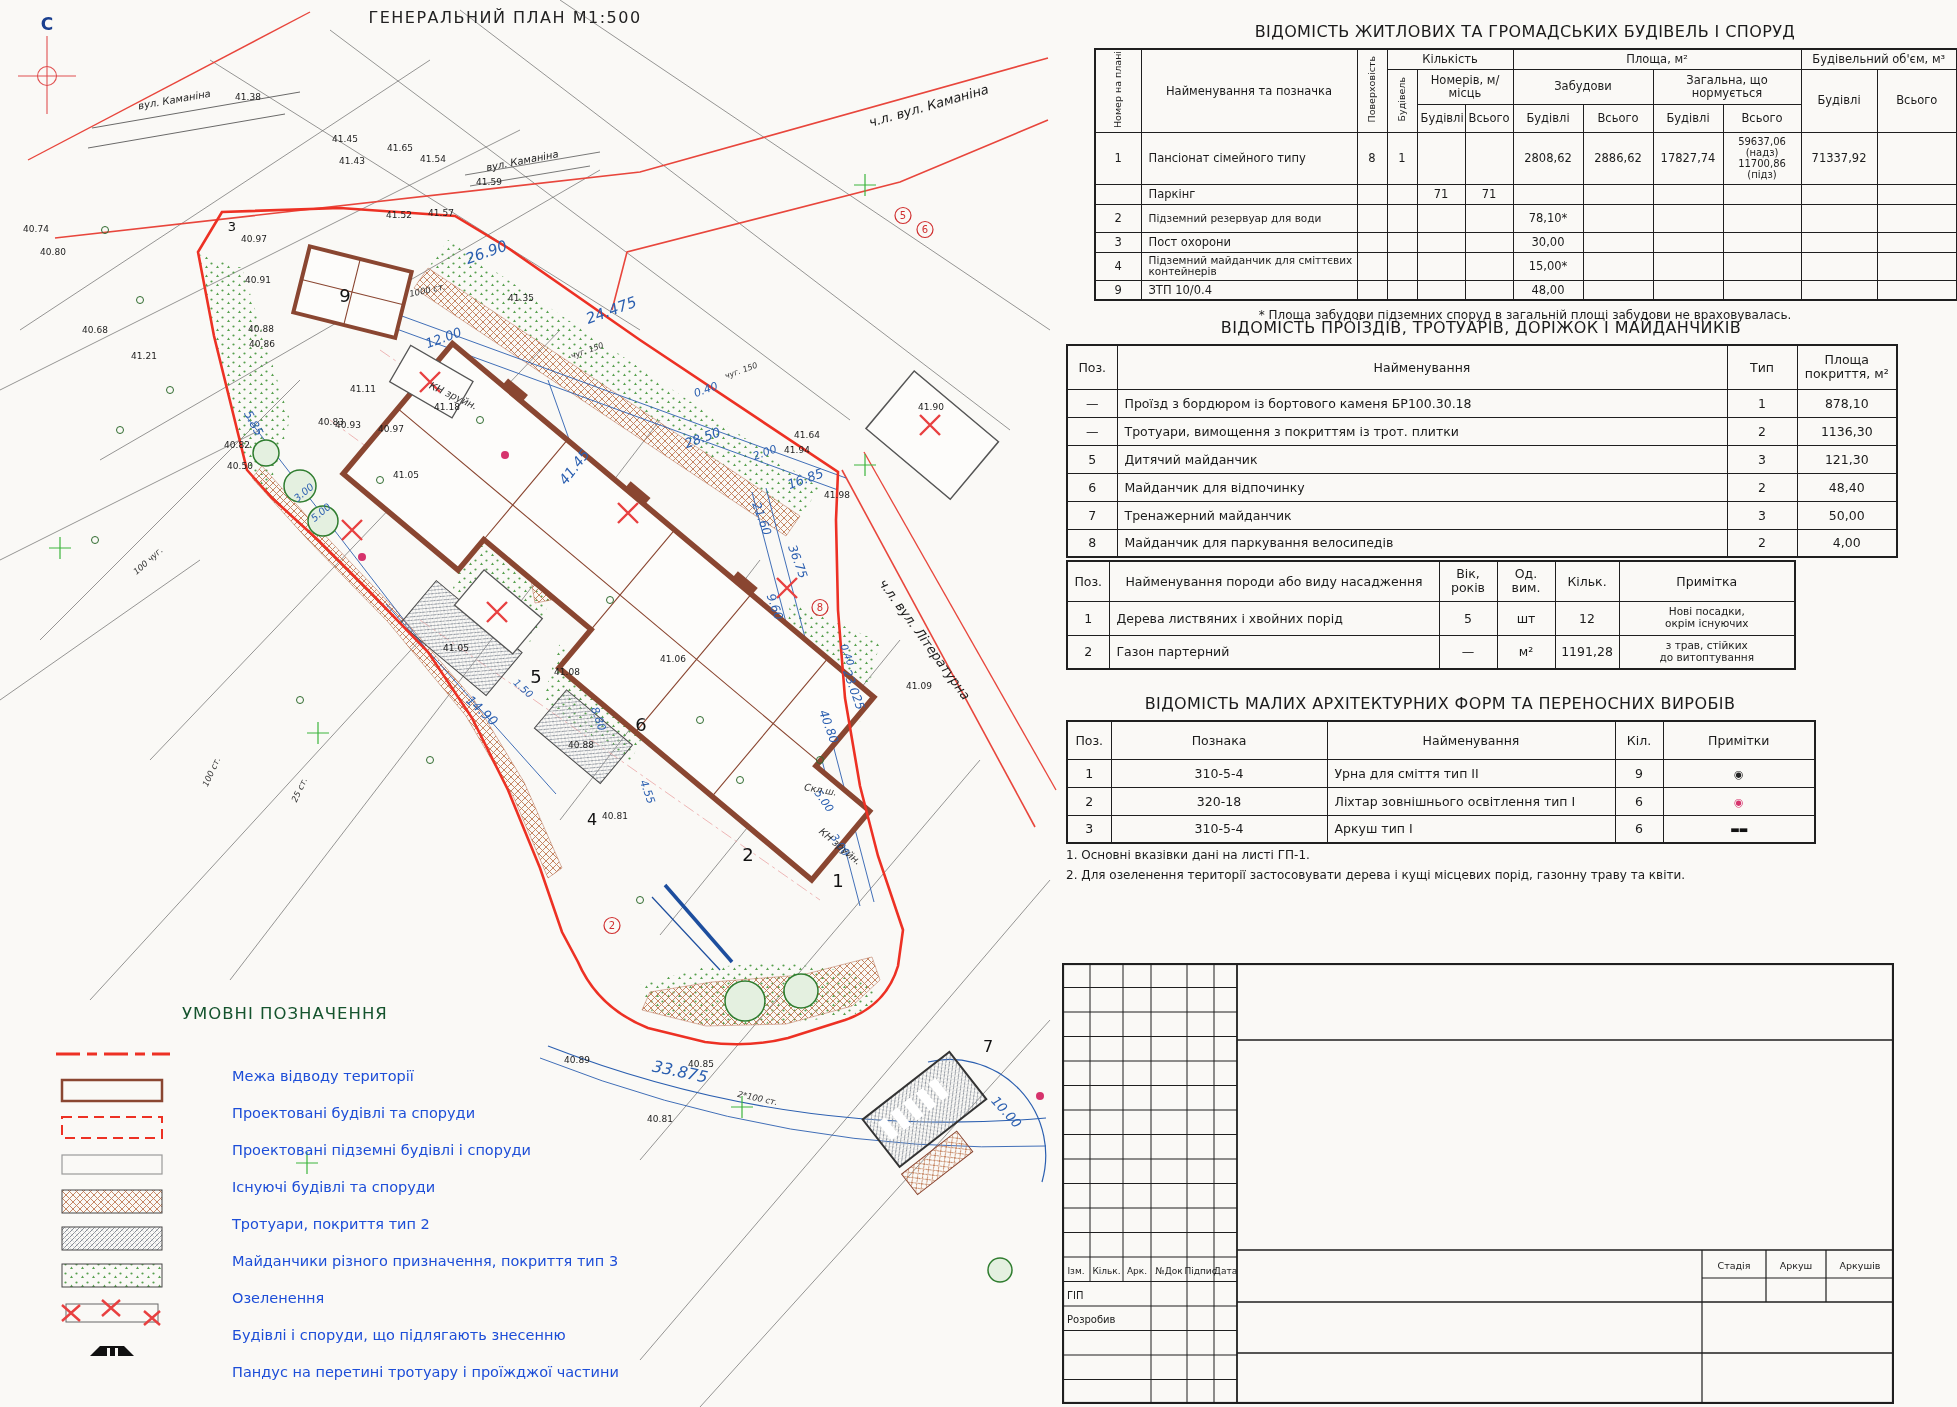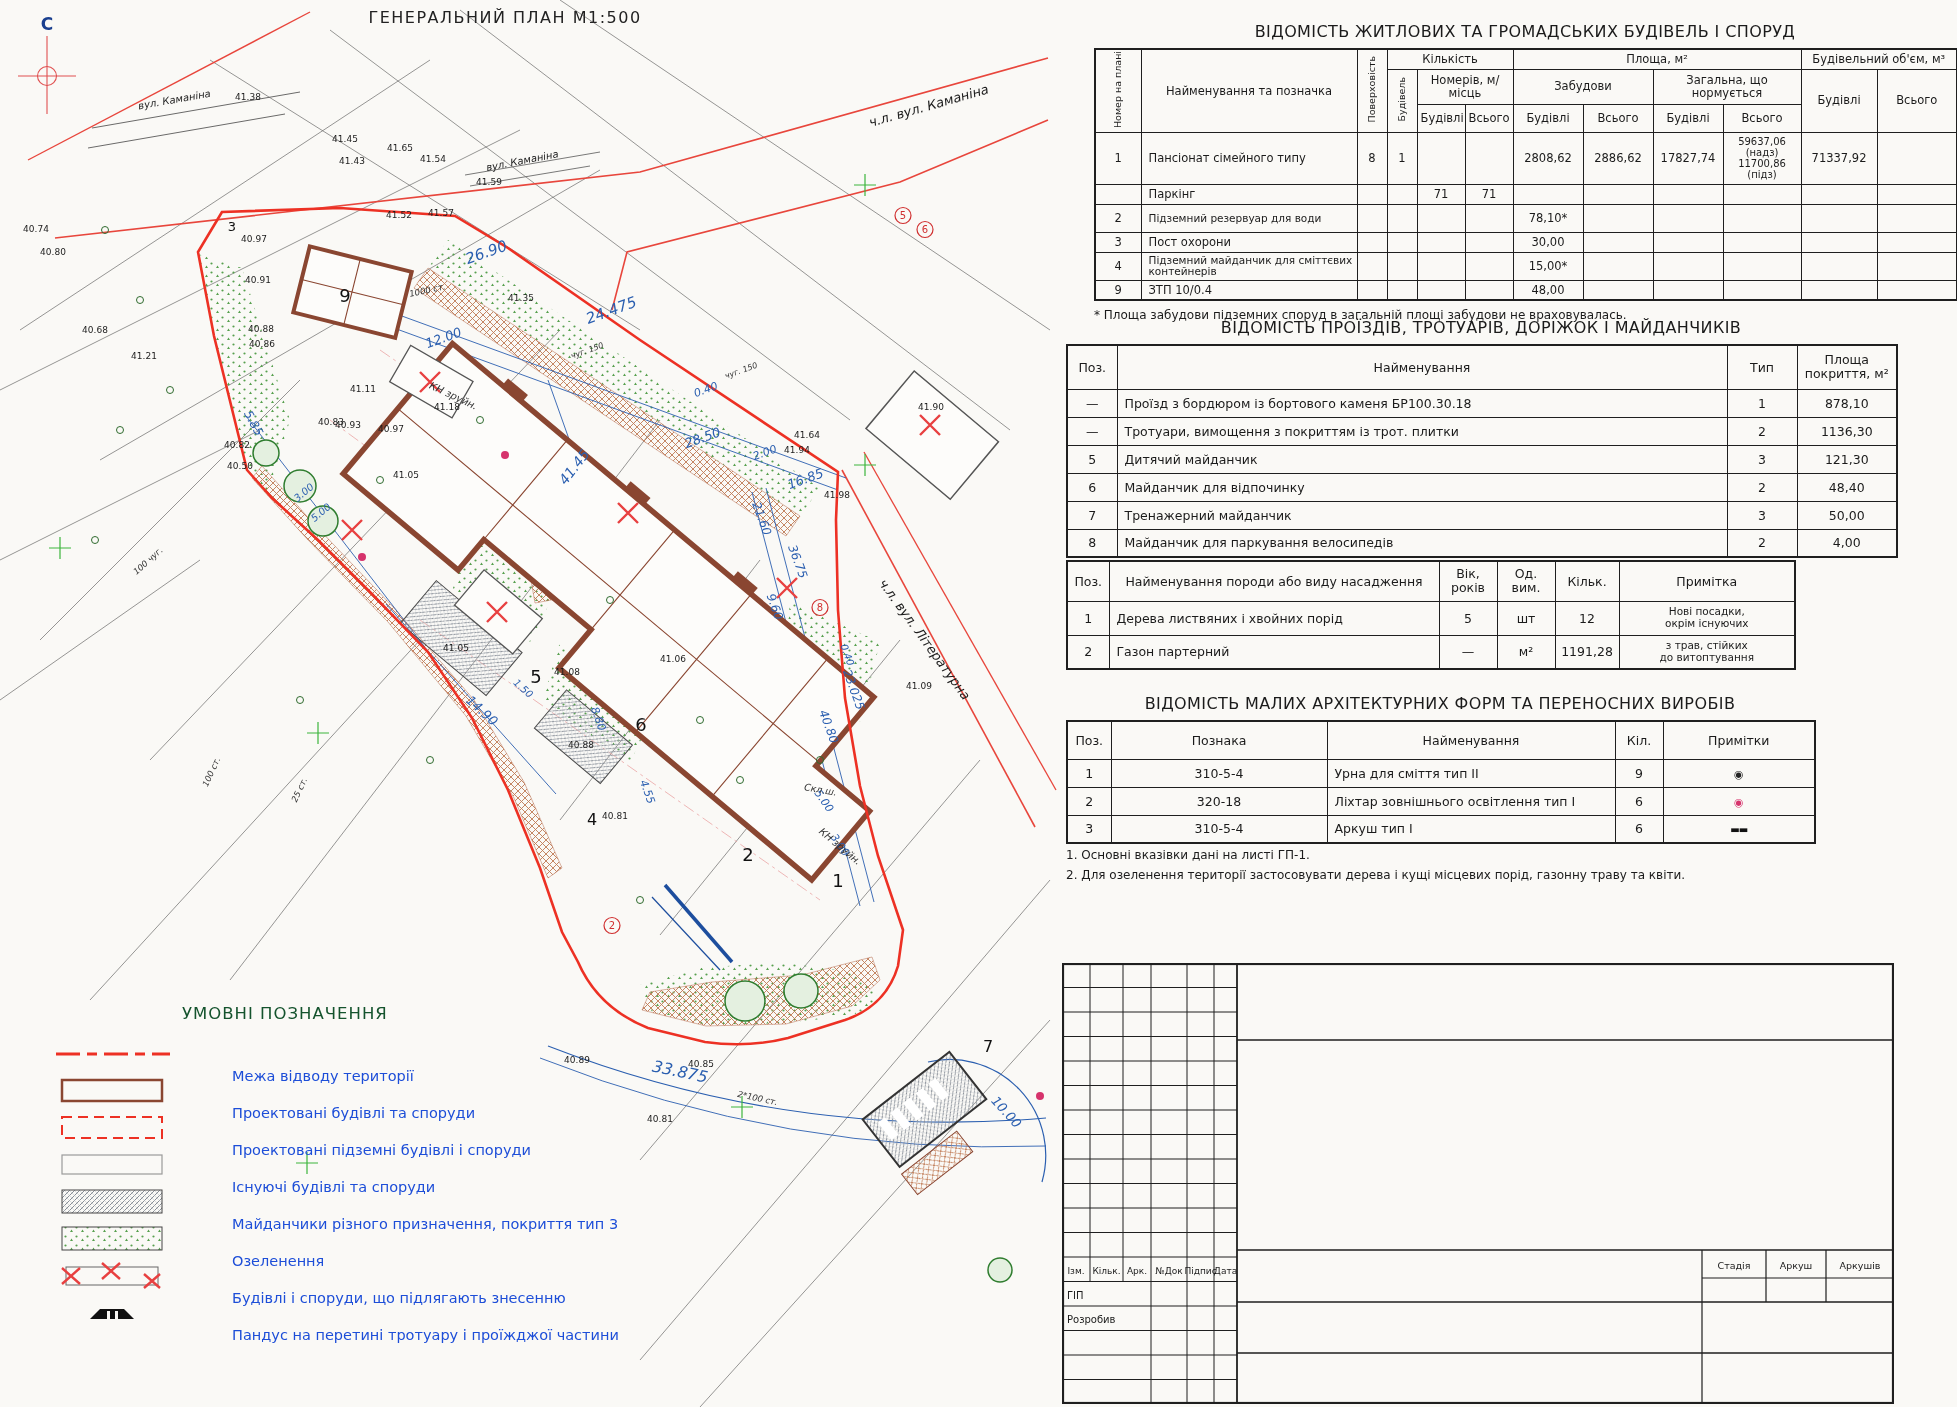--- a/index.html
+++ b/index.html
@@ -38,21 +38,21 @@
   .tl{text-align:left !important;padding-left:7px !important;}
   .pre{white-space:pre-line;line-height:1.15;}
   #t1{margin-left:28px;width:862px;font-size:11.5px;}
   #t1 th{font-size:11.5px;line-height:1.12;}
   .vt{writing-mode:vertical-rl;transform:rotate(180deg);display:inline-block;
       font-size:9.5px;line-height:1.05;max-height:78px;}
   .gv{font-size:10px !important;line-height:1.1;white-space:pre-line;}
   .sm{font-size:10.5px !important;line-height:1.12;}
   tr.h1{height:20px;} tr.h2{height:34px;} tr.h3{height:28px;}
   tr.r-tall{height:52px;} tr.r-sm{height:20px;} tr.r-md{height:28px;}
-  .footnote{width:862px;margin:7px 0 0 28px;text-align:left;font-size:12px;color:#1b1b1b;}
+  .footnote{width:862px;margin:7px 0 0 28px;text-align:center;font-size:12px;color:#1b1b1b;}
   #t2{width:830px;font-size:12.5px;} #t2 tr{height:28px;} #t2 tr.hd{height:44px;}
   #t3{width:728px;font-size:12.5px;} #t3 tr{height:34px;} #t3 tr.hd{height:40px;}
   #t3 .note-c{font-size:10.5px;line-height:1.12;}
   #t4{width:748px;font-size:12.5px;} #t4 tr{height:28px;} #t4 tr.hd{height:38px;}
   .sym-urn{color:#222;font-size:11px;} .sym-lamp{color:#d6336c;font-size:11px;}
   .sym-bench{color:#111;font-size:10px;letter-spacing:-1px;}
   .notes{font-size:12px;line-height:1.5;width:858px;color:#1b1b1b;}
   .notes div{margin-bottom:2px;}
   .stamp{position:absolute;left:0;top:963px;}
   .stamp text{font-family:"DejaVu Sans",sans-serif;fill:#1b1b1b;}
@@ -369,20 +369,28 @@
 
     <div class="leg-row">
       <span class="leg-sym">
         <svg width="122" height="28">
             <rect x="10" y="4" width="100" height="19" fill="none" stroke="#9a9a9a" stroke-width="1.2"></rect>
           </svg>
       </span>
       <span class="leg-lab">Існуючі будівлі та споруди</span>
     </div>
 
+    <div class="leg-row">
+      <span class="leg-sym">
+        <svg width="122" height="28">
+            <rect x="10" y="2" width="100" height="23" fill="url(#patCross)" stroke="#444" stroke-width="1"></rect>
+          </svg>
+      </span>
+      <span class="leg-lab">Тротуари, покриття тип 2</span>
+    </div>
 
     <div class="leg-row">
       <span class="leg-sym">
         <svg width="122" height="28">
             <rect x="10" y="2" width="100" height="23" fill="url(#patGray)" stroke="#444" stroke-width="1"></rect>
           </svg>
       </span>
       <span class="leg-lab">Майданчики різного призначення, покриття тип 3</span>
     </div>
 

